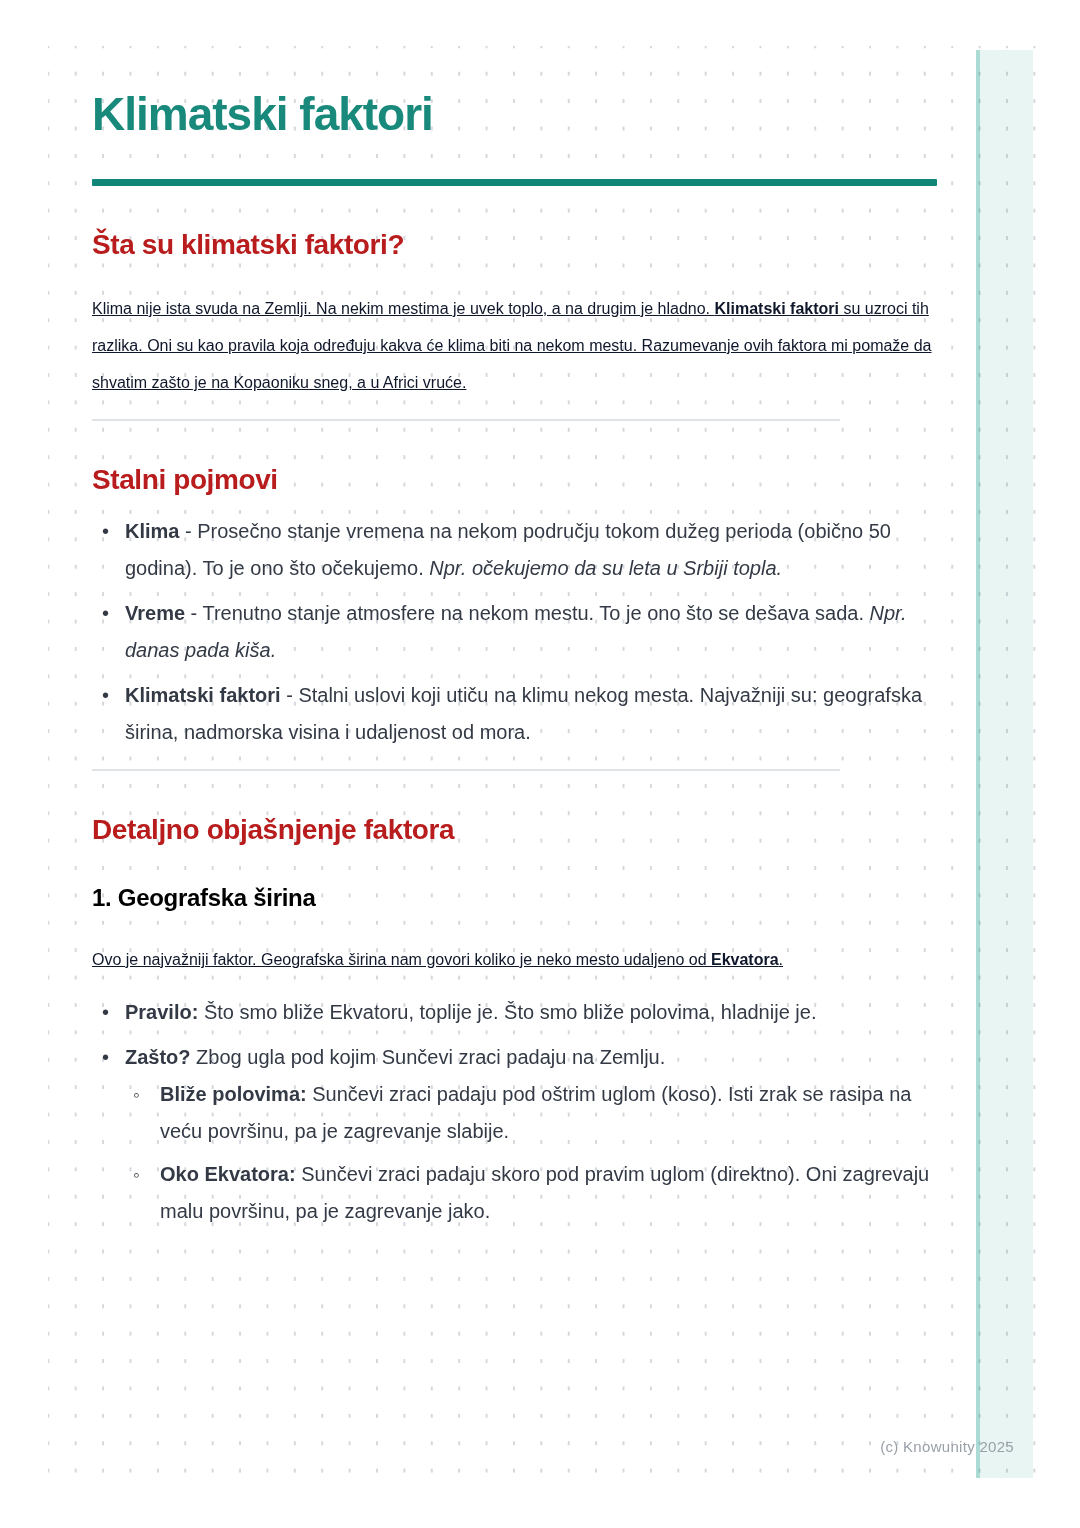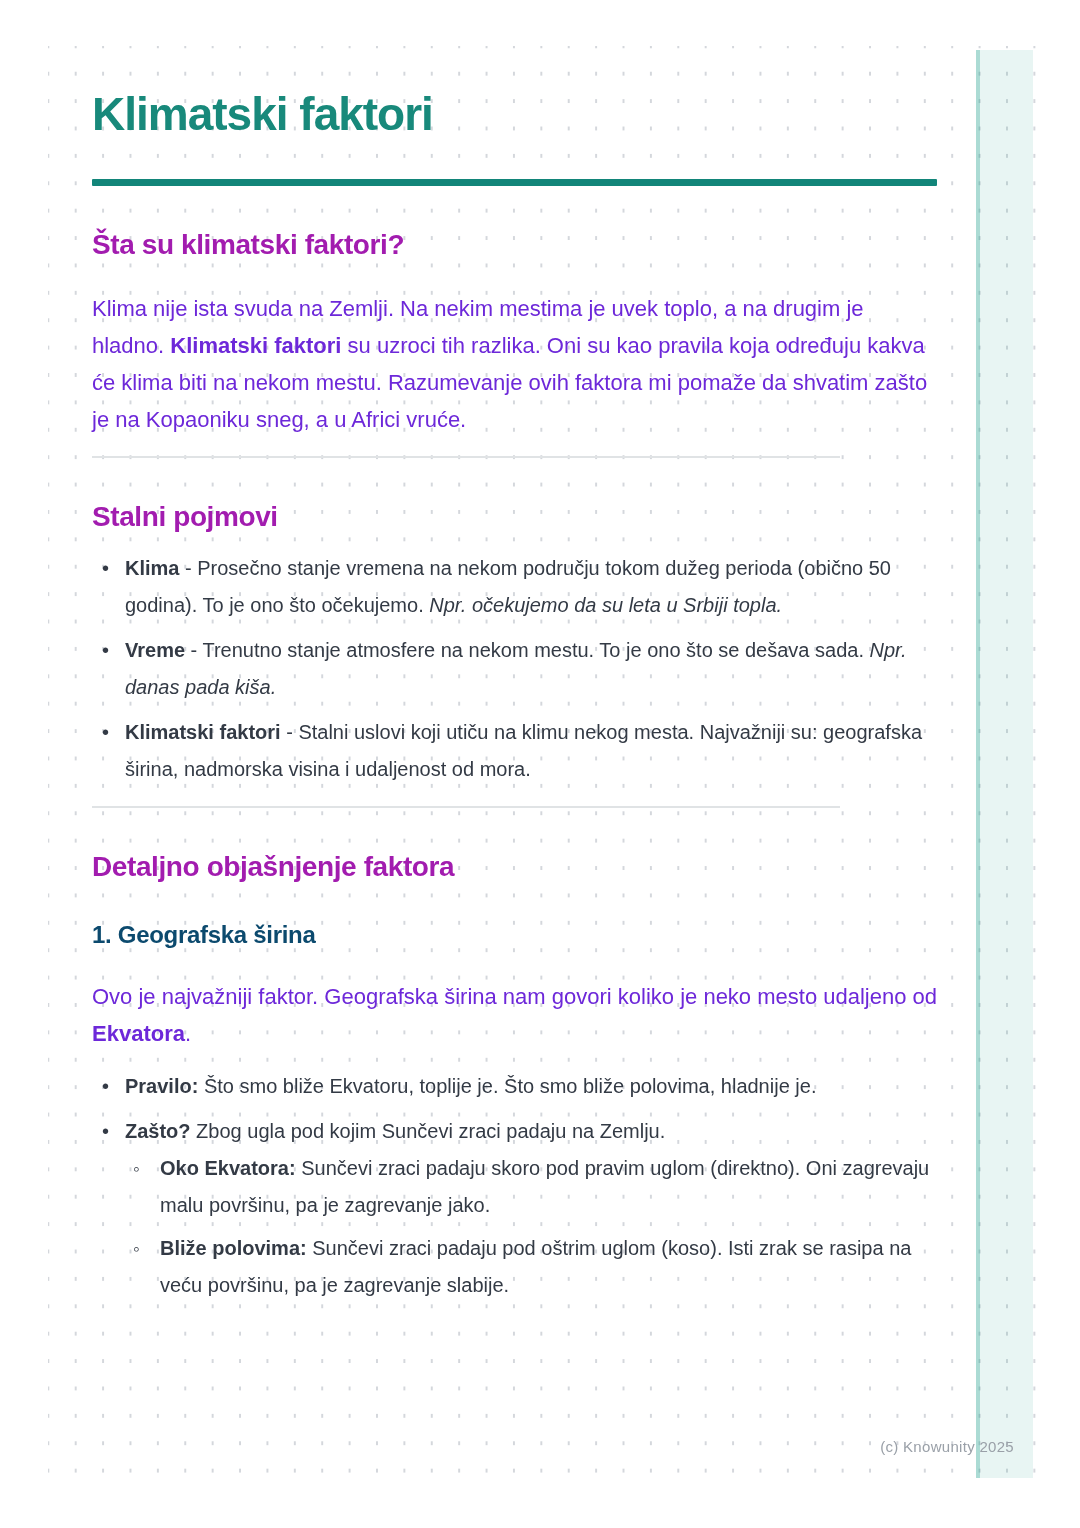--- a/index.html
+++ b/index.html
@@ -59,35 +59,36 @@
     height: 7px;
     background: #128579;
     border-radius: 1px;
   }
   h2 {
     margin: 42px 0 0 0;
     font-size: 28px;
     line-height: 34px;
     font-weight: 700;
     letter-spacing: -0.4px;
-    color: #a21caf;
+    color: #b91c1c;
   }
   h3 {
     margin: 36px 0 0 0;
     font-size: 24px;
     line-height: 30px;
     font-weight: 700;
     letter-spacing: -0.3px;
-    color: #0c4a6e;
+    color: #000000;
   }
   p.body {
     margin: 28px 0 0 0;
-    font-size: 22px;
+    font-size: 16px;
     line-height: 37px;
-    color: #6d28d9;
+    color: #0f172a;
+    text-decoration: underline;
   }
   p.justify { text-align: justify; }
   .divider {
     margin-top: 18px;
     width: 748px;
     height: 2px;
     background: #e0e3e5;
   }
   ul.bullets {
     margin: 16px 0 0 0;
@@ -176,22 +177,22 @@
       <h2>Detaljno objašnjenje faktora</h2>
 
       <h3>1. Geografska širina</h3>
       <p class="body justify"><span>Ovo je najvažniji faktor. Geografska širina nam govori koliko je neko mesto udaljeno od </span><span class="rb">Ekvatora</span><span>.</span></p>
 
       <ul class="bullets">
         <li><span class="rb">Pravilo:</span><span> Što smo bliže Ekvatoru, toplije je. Što smo bliže polovima, hladnije je.</span></li>
         <li>
           <span class="li-text"><span class="rb">Zašto?</span><span> Zbog ugla pod kojim Sunčevi zraci padaju na Zemlju.</span></span>
           <ul class="sub-bullets">
+            <li><span class="rb">Bliže polovima:</span><span> Sunčevi zraci padaju pod oštrim uglom (koso). Isti zrak se rasipa na veću površinu, pa je zagrevanje slabije.</span></li>
             <li><span class="rb">Oko Ekvatora:</span><span> Sunčevi zraci padaju skoro pod pravim uglom (direktno). Oni zagrevaju malu površinu, pa je zagrevanje jako.</span></li>
-            <li><span class="rb">Bliže polovima:</span><span> Sunčevi zraci padaju pod oštrim uglom (koso). Isti zrak se rasipa na veću površinu, pa je zagrevanje slabije.</span></li>
           </ul>
         </li>
       </ul>
     </section>
   </main>
 
   <div class="footer">(c) Knowunity 2025</div>
 </div>
 
 </body></html>

